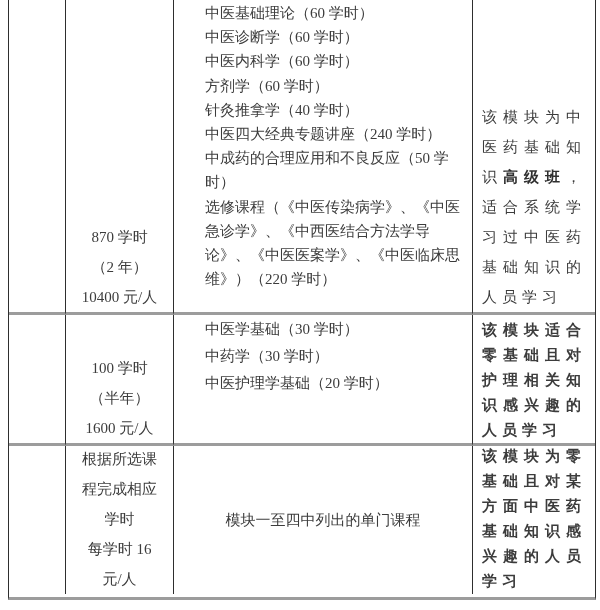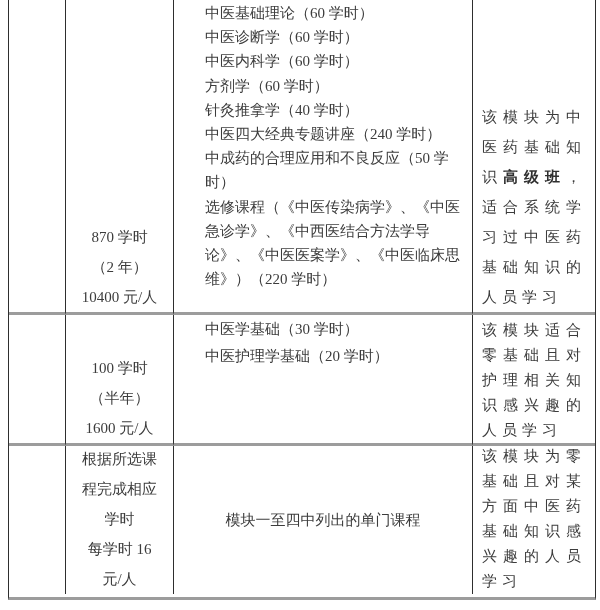--- a/index.html
+++ b/index.html
@@ -49,21 +49,21 @@
   
   .desc-inner{
     width:100%;
     padding:0 9px;
     box-sizing:border-box;
     text-align:justify;
     text-align-last:left;
     letter-spacing:5px;
   }
   .lh30{line-height:30px;}
-  .lh25{line-height:25px;}
+  .lh25{line-height:25px;font-weight:bold;}
   .bold{font-weight:bold;color:#2f2f2f;}
 </style>
 </head>
 <body>
 
 <div class="tbl">
 
   <div class="cell">
     <span class="vtext">模块三</span>
   </div>
@@ -98,20 +98,21 @@
   <div class="cell">
     <div class="hours-inner">
       <div class="hours-line">100 学时</div>
       <div class="hours-line">（半年）</div>
       <div class="hours-line">1600 元/人</div>
     </div>
   </div>
   <div class="cell courses" style="align-items:flex-start;">
     <div class="courses-inner mid">
       <div>中医学基础（30 学时）</div>
+      <div>中药学（30 学时）</div>
       <div>中医护理学基础（20 学时）</div>
     </div>
   </div>
   <div class="cell last-col">
     <div class="desc-inner lh25">
       <span>该模块适合零基础且对护理相关知识感兴趣的人员学习</span>
     </div>
   </div>
 
   <div class="cell last-row">

